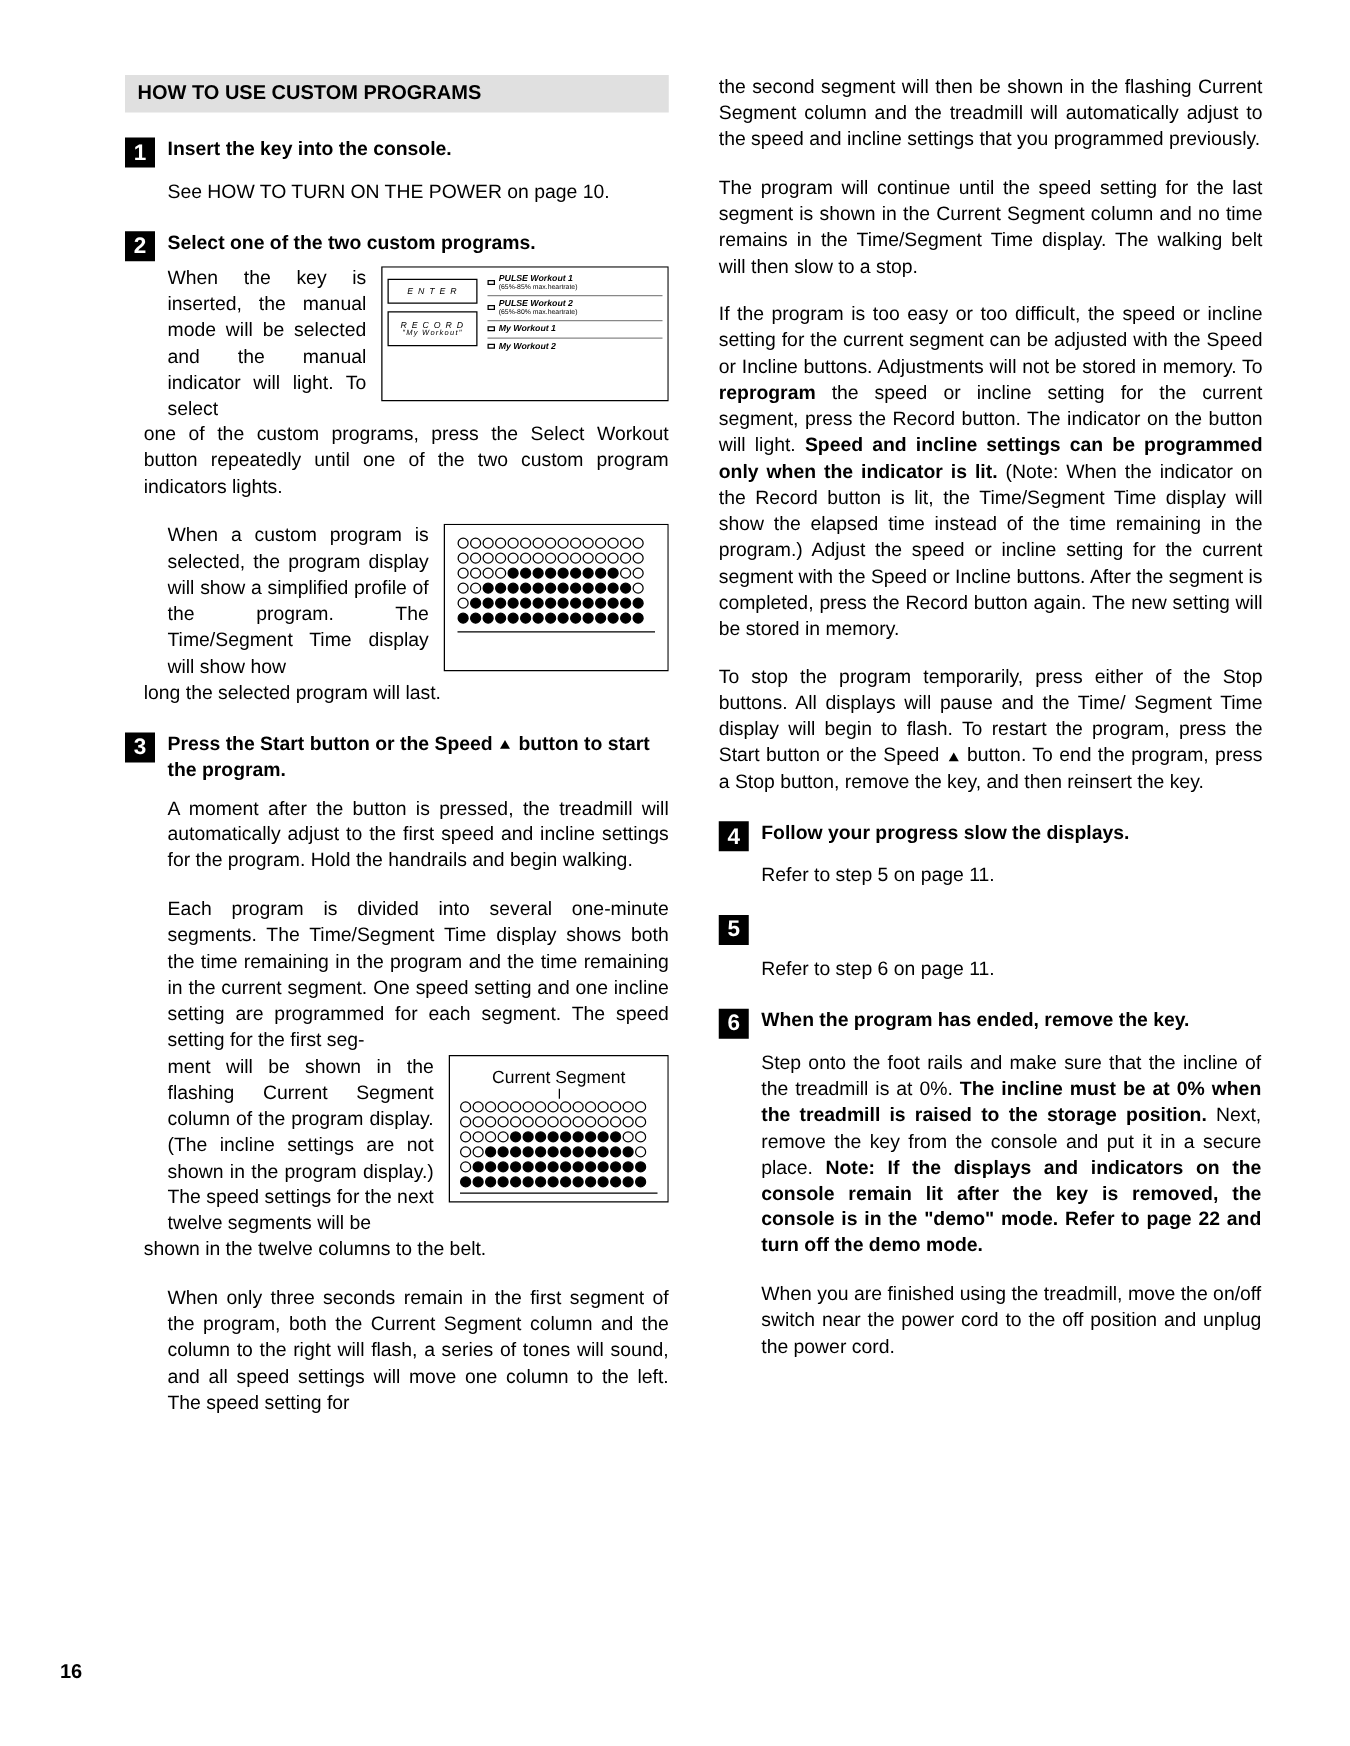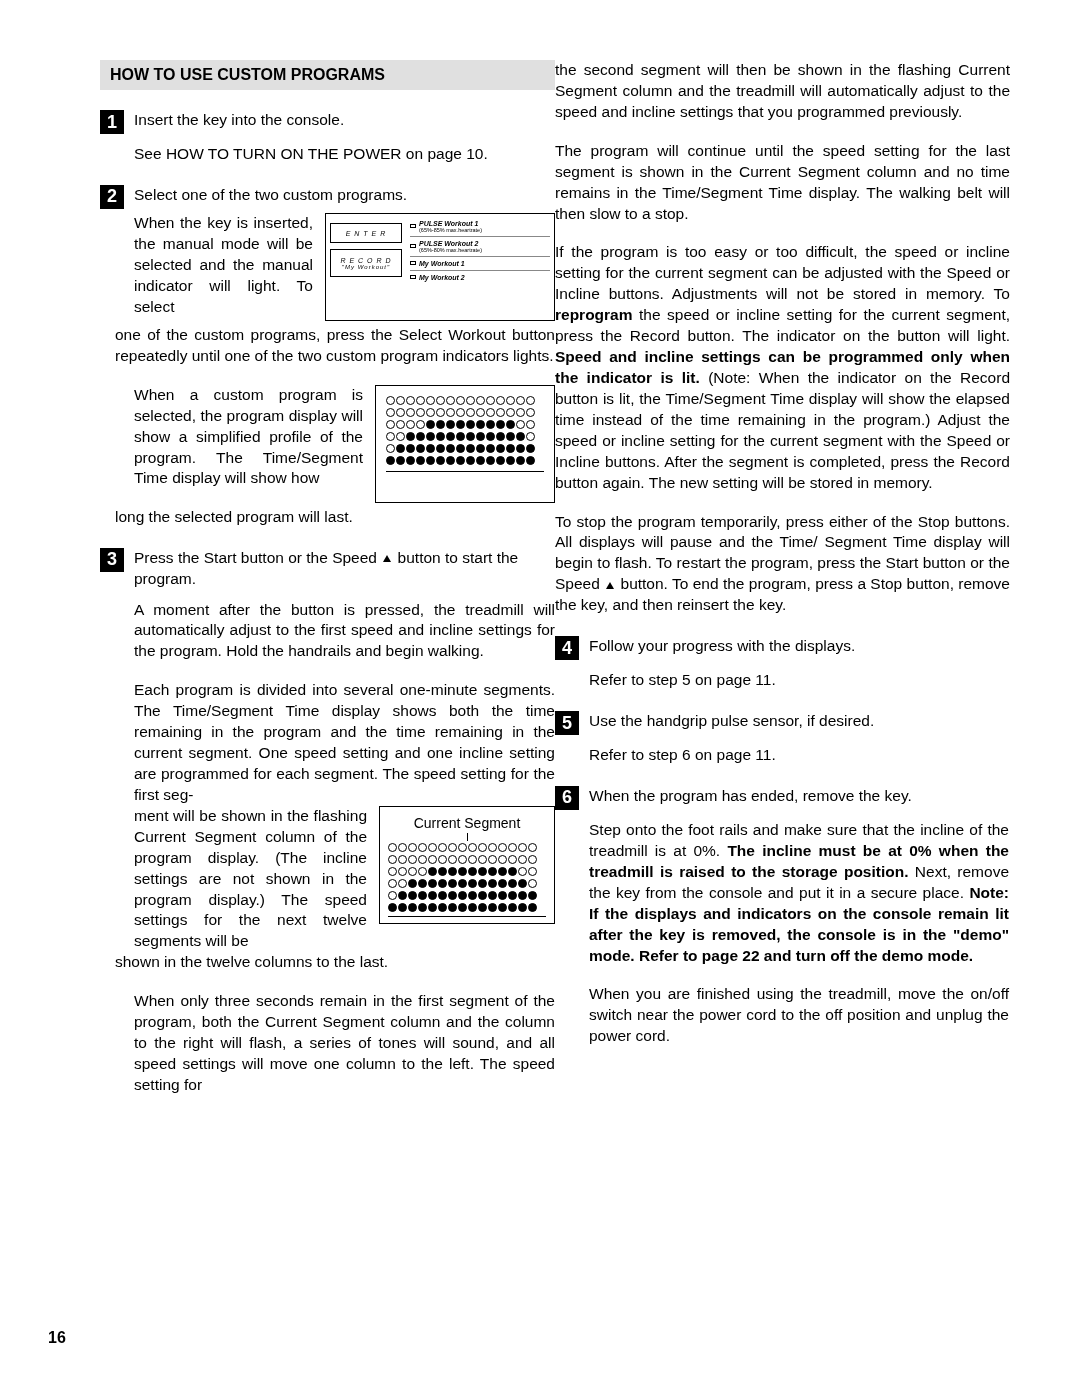--- a/index.html
+++ b/index.html
@@ -7,20 +7,21 @@
     font-family: Arial, Helvetica, sans-serif;
     background: #fff;
     width: 1080px;
     height: 1397px;
     position: relative;
     color: #000;
   }
   .page {
     padding: 60px 70px 40px 100px;
     display: flex;
+    gap: 40px;
   }
   .col {
     flex: 1;
     min-width: 0;
   }
   .section-header {
     background: #e0e0e0;
     font-weight: bold;
     font-size: 16px;
     padding: 6px 10px;
@@ -39,21 +40,21 @@
     font-size: 18px;
     width: 24px;
     height: 24px;
     display: flex;
     align-items: center;
     justify-content: center;
     flex-shrink: 0;
     margin-top: 2px;
   }
   .step-title {
-    font-weight: normal;
+    font-weight: bold;
     font-size: 15.5px;
     line-height: 1.35;
     padding-top: 2px;
   }
   .body-text {
     font-size: 15.5px;
     line-height: 1.35;
     margin: 10px 0 18px 34px;
     text-align: justify;
   }
@@ -459,48 +460,47 @@
               <span class="dot f"></span>
               <span class="dot f"></span>
               <span class="dot f"></span>
               <span class="dot f"></span>
               <span class="dot f"></span>
             </div>
         </div>
       </div>
       <div class="float-text">ment will be shown in the flashing Current Segment column of the program display. (The incline settings are not shown in the program display.) The speed settings for the next twelve segments will be</div>
     </div>
-    <div class="clear-after">shown in the twelve columns to the last.</div>
+    <div class="clear-after">shown in the twelve columns to the belt.</div>
 
     <div class="body-text">When only three seconds remain in the first segment of the program, both the Current Segment column and the column to the right will flash, a series of tones will sound, and all speed settings will move one column to the left. The speed setting for</div>
 
   </div>
 
   <div class="col">
 
     <div class="body-text-col2">the second segment will then be shown in the flashing Current Segment column and the treadmill will automatically adjust to the speed and incline settings that you programmed previously.</div>
     <div class="body-text-col2">The program will continue until the speed setting for the last segment is shown in the Current Segment column and no time remains in the Time/Segment Time display. The walking belt will then slow to a stop.</div>
 
     <div class="body-text-col2">
       <span>If the program is too easy or too difficult, the speed or incline setting for the current segment can be adjusted with the Speed or Incline buttons. Adjustments will not be stored in memory. To </span><b>reprogram</b><span> the speed or incline setting for the current segment, press the Record button. The indicator on the button will light. </span><b>Speed and incline settings can be programmed only when the indicator is lit.</b><span> (Note: When the indicator on the Record button is lit, the Time/Segment Time display will show the elapsed time instead of the time remaining in the program.) Adjust the speed or incline setting for the current segment with the Speed or Incline buttons. After the segment is completed, press the Record button again. The new setting will be stored in memory.</span>
     </div>
 
     <div class="body-text-col2">
       <span>To stop the program temporarily, press either of the Stop buttons. All displays will pause and the Time/ Segment Time display will begin to flash. To restart the program, press the Start button or the Speed </span><span class="up-tri"></span><span> button. To end the program, press a Stop button, remove the key, and then reinsert the key.</span>
     </div>
 
     <div class="step">
       <div class="step-num">4</div>
-      <div class="step-title">Follow your progress with the displays.</div>
+      <div class="step-title">Follow your progress slow the displays.</div>
     </div>
     <div class="body-text-col2-step">Refer to step 5 on page 11.</div>
 
     <div class="step">
       <div class="step-num">5</div>
-      <div class="step-title">Use the handgrip pulse sensor, if desired.</div>
     </div>
     <div class="body-text-col2-step">Refer to step 6 on page 11.</div>
 
     <div class="step">
       <div class="step-num">6</div>
       <div class="step-title">When the program has ended, remove the key.</div>
     </div>
     <div class="body-text-col2-step" style="text-align:justify;">
       <span>Step onto the foot rails and make sure that the incline of the treadmill is at 0%. </span><b>The incline must be at 0% when the treadmill is raised to the storage position.</b><span> Next, remove the key from the console and put it in a secure place. </span><b>Note: If the displays and indicators on the console remain lit after the key is removed, the console is in the "demo" mode. Refer to page 22 and turn off the demo mode.</b>
     </div>

